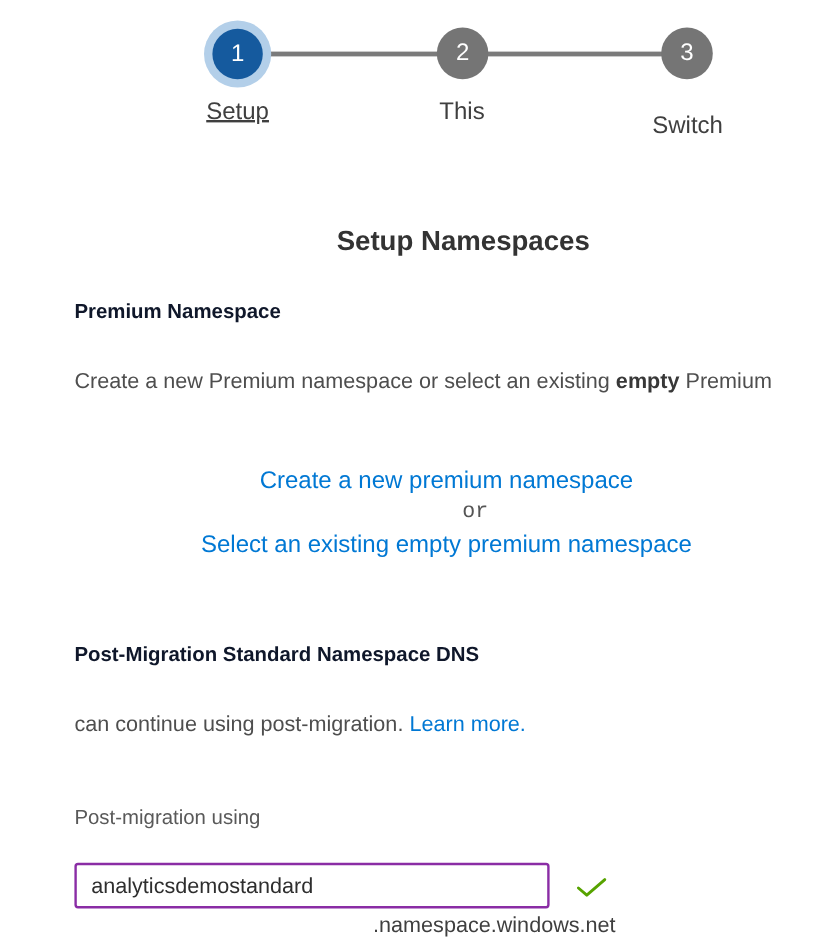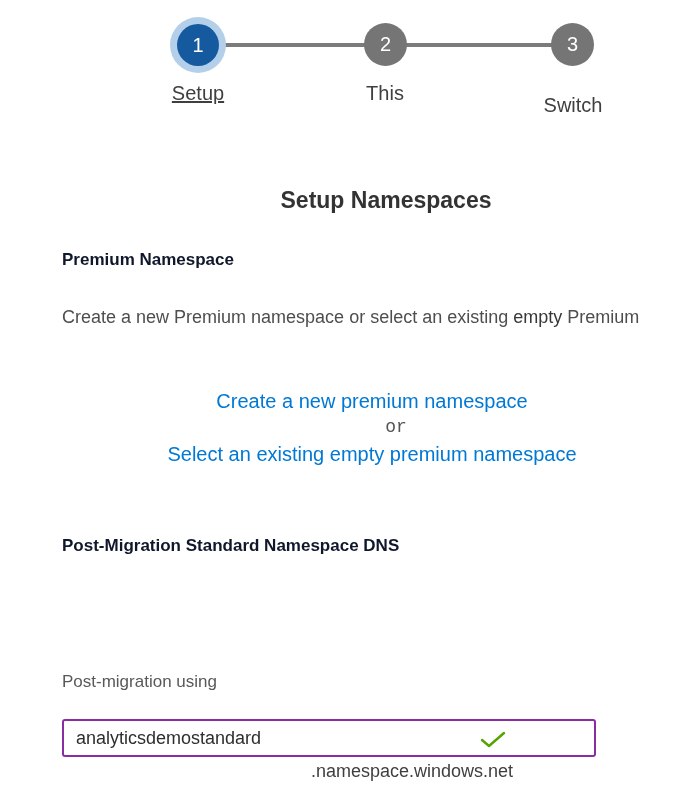--- a/index.html
+++ b/index.html
@@ -34,36 +34,36 @@
     color:#0f172a; white-space:nowrap; }
   .heading-premium { top:250px; }
   .heading-dns { top:536px; }
 
   
   .body-text { position:absolute; left:62px; font-size:18px; color:#4e4e4e;
     line-height:29px; }
   .body-text .line { white-space:nowrap; }
   .para-premium { top:303px; }
   .para-dns { top:589px; }
-  .bold-word { font-weight:normal; color:#383838;text-align:right; }
+  .bold-word { font-weight:bold; color:#383838;text-align:right; }
 
   
   a.action-link { position:absolute; left:372px; transform:translateX(-50%);
     color:#0078d4; font-size:20px; text-decoration:none; white-space:nowrap;
     cursor:pointer; }
   .link-create { top:390px; }
   .link-select { top:443px; }
   .or-text { position:absolute; left:396px; top:417px; transform:translateX(-50%);
     font-size:18px; color:#555555;font-family:Liberation Mono, monospace; }
   a.inline-link { color:#0078d4; text-decoration:none; cursor:pointer; }
 
   
   .field-label { position:absolute; left:62px; top:672px; font-size:17px;
     color:#595959; white-space:nowrap; }
-  .name-input { position:absolute; left:62px; top:719px; width:534px; height:38px;
+  .name-input { position:absolute; left:62px; top:719px; width:396px; height:38px;
     border:2px solid #8a2da5; border-radius:3px; padding:0 44px 0 12px;
     font-size:18px; color:#2e2e2e; font-family:"Liberation Sans", sans-serif;
     outline:none; background:#ffffff; }
   .check-icon { position:absolute; left:480px; top:731px; width:26px; height:17px; }
   .domain-suffix { position:absolute; top:761px; left:513px; transform:translateX(-100%);
     font-size:18px; color:#3f3f3f; white-space:nowrap; }
 </style>
 </head>
 <body>
 
@@ -91,20 +91,21 @@
   <div class="line"><span>Create a new Premium namespace or select an existing </span><span class="bold-word">empty</span><span> Premium</span></div>
 </div>
 
 <a class="action-link link-create" href="#">Create a new premium namespace</a>
 <div class="or-text">or</div>
 <a class="action-link link-select" href="#">Select an existing empty premium namespace</a>
 
 <div class="section-heading heading-dns">Post-Migration Standard Namespace DNS</div>
 
 <div class="body-text para-dns">
+  <div class="line"><span>can continue using post-migration. </span><a class="inline-link" href="#">Learn more.</a></div>
 </div>
 
 <div class="field-label">Post-migration using</div>
 
 <input class="name-input" type="text" value="analyticsdemostandard" style="">
 
 <svg class="check-icon" viewBox="0 0 26 17">
   <polyline points="2,9 9,15 24,2" fill="none" stroke="#57a300" stroke-width="2.4" stroke-linecap="round" stroke-linejoin="round"></polyline>
 </svg>
 

